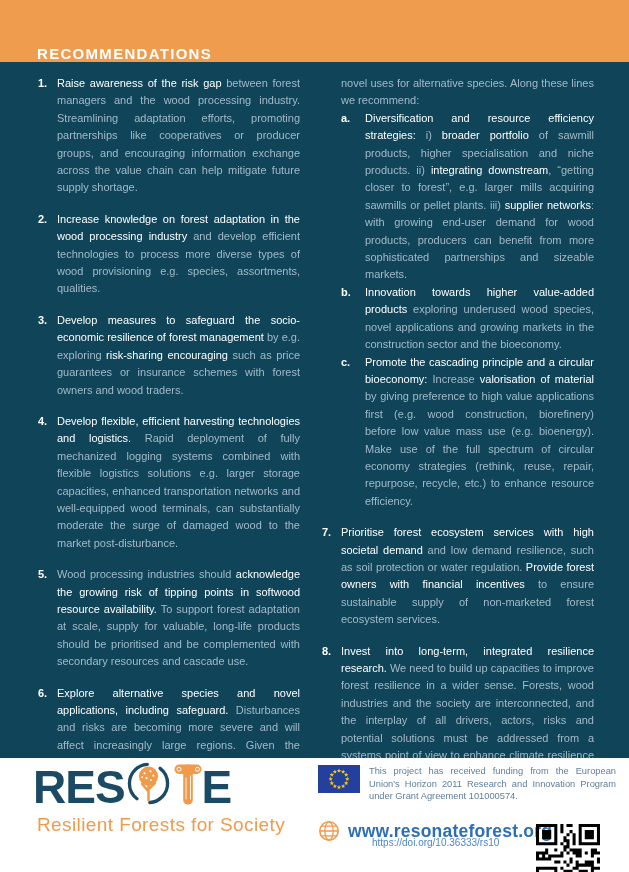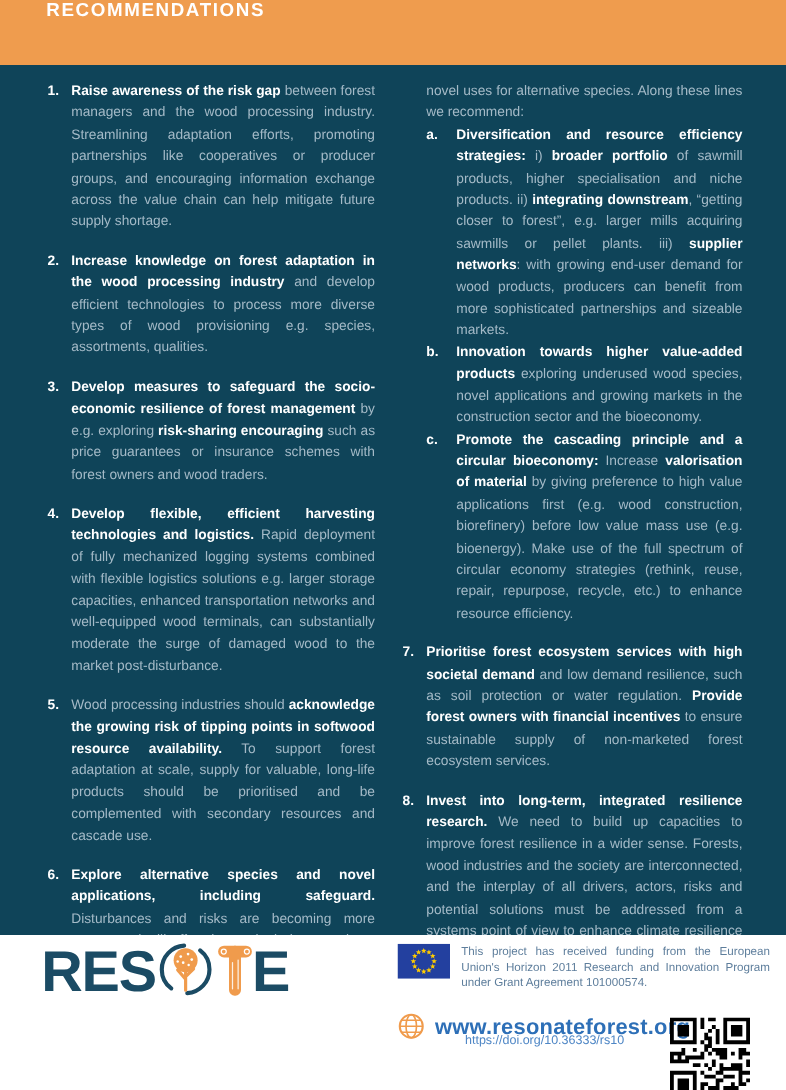--- a/index.html
+++ b/index.html
@@ -1,39 +1,39 @@
 <!DOCTYPE html>
 <html><head>
 <meta charset="utf-8">
 <style>
   html,body{margin:0;padding:0}
   body{width:629px;height:872px;overflow:hidden;background:#fff;font-family:"Liberation Sans",sans-serif;}
 
   
-  .header{height:52px;background:#EF9C4E;display:flex;align-items:flex-start;padding-left:37px;box-sizing:border-box}
+  .header{height:62px;background:#EF9C4E;display:flex;align-items:flex-end;padding-left:37px;box-sizing:border-box}
   .header h1{margin:0;font-size:15px;letter-spacing:1.3px;color:#ffffff;font-weight:700}
 
   
   .content{height:696px;background:#0F4459;box-sizing:border-box;padding:13px 35px 0 38px;display:flex;gap:22px}
   .col-left{flex:0 0 262px;min-width:0}
   .col-right{flex:1;min-width:0}
 
   .item{display:flex;margin:0 0 14px 0}
   .marker{flex:0 0 19px;font-size:11px;line-height:17.4px;font-weight:700;color:#ffffff}
   .body{margin:0;flex:1;font-size:11px;line-height:17.4px;color:#A4BAC7;text-align:justify}
-  .b{font-weight:700;color:#ffffff}
+  .b{font-weight:400;color:#ffffff}
   .cont{margin:0 0 0 19px;font-size:11px;line-height:17.4px;color:#A4BAC7;text-align:justify}
   .subitems{margin:0 0 14px 19px}
   .subitems .item{margin-bottom:0}
   .subitems .marker{flex:0 0 24px}
 
   
   .footer{position:relative;height:132px;background:#ffffff}
   .logo-block{position:absolute;left:33px;top:6px}
-  .logo-word{display:flex;align-items:center;color:#1B4B64;font-weight:700;font-size:46px;line-height:1;letter-spacing:-1px}
+  .logo-word{display:flex;align-items:flex-start;color:#1B4B64;font-weight:700;font-size:46px;line-height:1;letter-spacing:-1px}
   .tree-icon{width:45px;height:45px;margin:-3px 1px 0 1px}
   .log-icon{width:28px;height:45px;margin:-3px 0 0 2px}
   .tagline{margin-top:4px;margin-left:4px;font-size:19px;color:#F09B4C;letter-spacing:.4px}
 
   .eu-row{position:absolute;left:318px;top:7px;display:flex;gap:9px;width:298px}
   .eu-flag{flex:0 0 42px;width:42px;height:28px}
   .eu-text{margin:0;font-size:9.3px;line-height:12.6px;color:#5E7E9C;text-align:justify}
 
   .web-row{position:absolute;left:318px;top:62px;display:flex;align-items:center;gap:8px;cursor:pointer}
   .globe-icon{width:22px;height:22px}
@@ -124,20 +124,21 @@
         </svg>
         <svg class="log-icon" viewBox="0 0 28 45">
           <rect x="0.5" y="3.5" width="27" height="9.5" rx="4.7" fill="#F09B4C"></rect>
           <rect x="9.2" y="3.5" width="9.6" height="40" rx="4.6" fill="#F09B4C"></rect>
           <circle cx="5" cy="8.2" r="2" fill="none" stroke="#fff" stroke-width="1"></circle>
           <circle cx="23.5" cy="8.2" r="2" fill="none" stroke="#fff" stroke-width="1"></circle>
           <path d="M12 17 v21 M16.5 15 v23" stroke="#fff" stroke-width="1" stroke-linecap="round" opacity=".85"></path>
         </svg>
         <span>E</span>
       </div>
+      <div class="tagline">Resilient Forests for Society</div>
     </div>
 
     <div class="eu-row">
       <svg class="eu-flag" id="eu-flag" viewBox="0 0 42 28">
         <rect x="0" y="0" width="42" height="28" fill="#23409F"></rect>
       <polygon points="21.00,3.40 21.59,4.89 23.19,4.99 21.95,6.01 22.35,7.56 21.00,6.70 19.65,7.56 20.05,6.01 18.81,4.99 20.41,4.89" fill="#FFCC00"></polygon>
           <polygon points="25.15,4.51 25.74,6.00 27.34,6.10 26.10,7.12 26.50,8.67 25.15,7.81 23.80,8.67 24.20,7.12 22.96,6.10 24.56,6.00" fill="#FFCC00"></polygon>
           <polygon points="28.19,7.55 28.78,9.04 30.38,9.14 29.14,10.16 29.54,11.71 28.19,10.85 26.84,11.71 27.24,10.16 26.00,9.14 27.60,9.04" fill="#FFCC00"></polygon>
           <polygon points="29.30,11.70 29.89,13.19 31.49,13.29 30.25,14.31 30.65,15.86 29.30,15.00 27.95,15.86 28.35,14.31 27.11,13.29 28.71,13.19" fill="#FFCC00"></polygon>
           <polygon points="28.19,15.85 28.78,17.34 30.38,17.44 29.14,18.46 29.54,20.01 28.19,19.15 26.84,20.01 27.24,18.46 26.00,17.44 27.60,17.34" fill="#FFCC00"></polygon>

